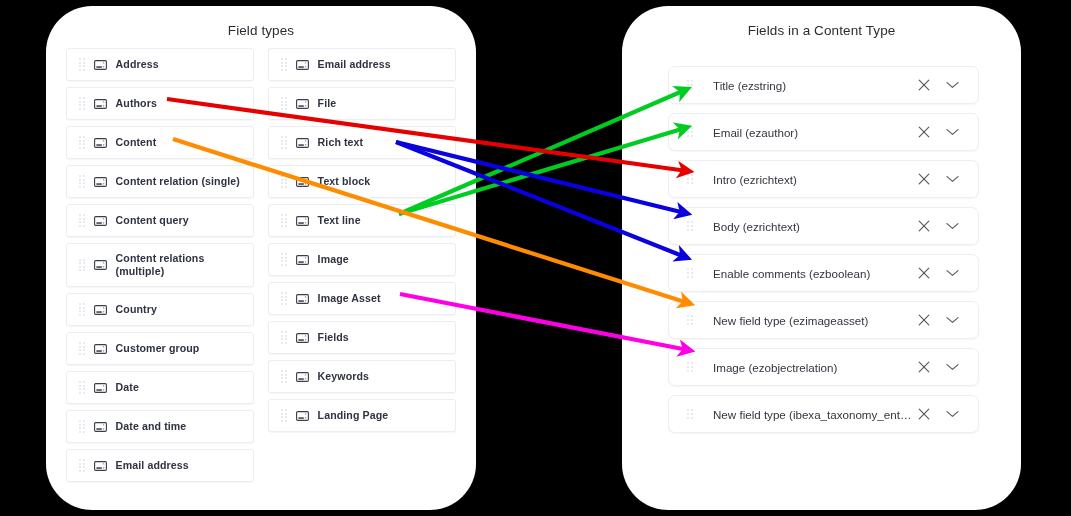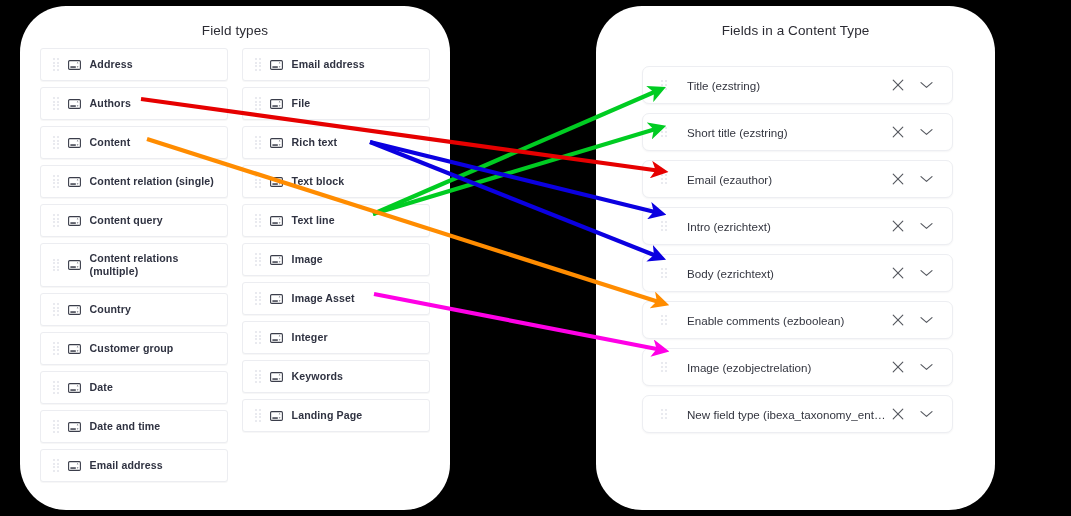--- a/index.html
+++ b/index.html
@@ -2,21 +2,21 @@
 <html><head>
 <meta charset="utf-8">
 <title>Field types mapping</title>
 <style>
   html,body{margin:0;padding:0;background:#000;}
   body{
     width:1071px;height:516px;position:relative;overflow:hidden;
     font-family:"Liberation Sans", sans-serif;
     -webkit-font-smoothing:antialiased;
   }
-  .stage{position:absolute;inset:0;background:#000;}
+  .stage{position:absolute;inset:0;background:#000;margin-left:26px;}
 
   
   .panel{
     position:absolute;background:#ffffff;border-radius:46px;
   }
   #panel-left{left:20px;top:6px;width:430px;height:504px;}
   #panel-right{left:596px;top:6px;width:399px;height:504px;}
 
   .panel-title{
     position:absolute;left:0;right:0;top:17px;text-align:center;
@@ -474,21 +474,21 @@
               <i></i>
             </span>
             <span class="ftico">
               <svg width="13" height="10" viewBox="0 0 13 10" fill="none">
                 <rect x="0.6" y="0.6" width="11.8" height="8.8" rx="1.1" stroke="#3a3d4a" stroke-width="1.1"></rect>
                 <rect x="2.4" y="6.3" width="5.4" height="1.5" fill="#3a3d4a"></rect>
                 <path d="M9.6 2.2 L10.5 3.3 H8.7 Z" fill="#3a3d4a"></path>
                 <path d="M9.6 7.6 L10.5 6.5 H8.7 Z" fill="#3a3d4a"></path>
               </svg>
             </span>
-            <span class="ft-label">Integer</span>
+            <span class="ft-label">Fields</span>
           </div>
           <div class="ft-row">
             <span class="handle">
               <i></i>
               <i></i>
               <i></i>
               <i></i>
               <i></i>
               <i></i>
               <i></i>
@@ -555,105 +555,105 @@
         </div>
         <div class="fld-row">
           <span class="handle big">
             <i></i>
             <i></i>
             <i></i>
             <i></i>
             <i></i>
             <i></i>
           </span>
-          <span class="fld-label">Short title (ezstring)</span>
+          <span class="fld-label">Email (ezauthor)</span>
           <span class="icon-btn">
             <svg width="12" height="12" viewBox="0 0 12 12">
               <path d="M1.2 1.2 L10.8 10.8 M10.8 1.2 L1.2 10.8" stroke="#55585f" stroke-width="1.15" stroke-linecap="round"></path>
             </svg>
           </span>
           <span class="icon-btn">
             <svg width="13" height="8" viewBox="0 0 13 8">
               <path d="M1 1.6 L6.5 6.4 L12 1.6" stroke="#55585f" stroke-width="1.15" fill="none" stroke-linecap="round" stroke-linejoin="round"></path>
             </svg>
           </span>
         </div>
         <div class="fld-row">
           <span class="handle big">
             <i></i>
             <i></i>
             <i></i>
             <i></i>
             <i></i>
             <i></i>
           </span>
-          <span class="fld-label">Email (ezauthor)</span>
+          <span class="fld-label">Intro (ezrichtext)</span>
           <span class="icon-btn">
             <svg width="12" height="12" viewBox="0 0 12 12">
               <path d="M1.2 1.2 L10.8 10.8 M10.8 1.2 L1.2 10.8" stroke="#55585f" stroke-width="1.15" stroke-linecap="round"></path>
             </svg>
           </span>
           <span class="icon-btn">
             <svg width="13" height="8" viewBox="0 0 13 8">
               <path d="M1 1.6 L6.5 6.4 L12 1.6" stroke="#55585f" stroke-width="1.15" fill="none" stroke-linecap="round" stroke-linejoin="round"></path>
             </svg>
           </span>
         </div>
         <div class="fld-row">
           <span class="handle big">
             <i></i>
             <i></i>
             <i></i>
             <i></i>
             <i></i>
             <i></i>
           </span>
-          <span class="fld-label">Intro (ezrichtext)</span>
+          <span class="fld-label">Body (ezrichtext)</span>
           <span class="icon-btn">
             <svg width="12" height="12" viewBox="0 0 12 12">
               <path d="M1.2 1.2 L10.8 10.8 M10.8 1.2 L1.2 10.8" stroke="#55585f" stroke-width="1.15" stroke-linecap="round"></path>
             </svg>
           </span>
           <span class="icon-btn">
             <svg width="13" height="8" viewBox="0 0 13 8">
               <path d="M1 1.6 L6.5 6.4 L12 1.6" stroke="#55585f" stroke-width="1.15" fill="none" stroke-linecap="round" stroke-linejoin="round"></path>
             </svg>
           </span>
         </div>
         <div class="fld-row">
           <span class="handle big">
             <i></i>
             <i></i>
             <i></i>
             <i></i>
             <i></i>
             <i></i>
           </span>
-          <span class="fld-label">Body (ezrichtext)</span>
+          <span class="fld-label">Enable comments (ezboolean)</span>
           <span class="icon-btn">
             <svg width="12" height="12" viewBox="0 0 12 12">
               <path d="M1.2 1.2 L10.8 10.8 M10.8 1.2 L1.2 10.8" stroke="#55585f" stroke-width="1.15" stroke-linecap="round"></path>
             </svg>
           </span>
           <span class="icon-btn">
             <svg width="13" height="8" viewBox="0 0 13 8">
               <path d="M1 1.6 L6.5 6.4 L12 1.6" stroke="#55585f" stroke-width="1.15" fill="none" stroke-linecap="round" stroke-linejoin="round"></path>
             </svg>
           </span>
         </div>
         <div class="fld-row">
           <span class="handle big">
             <i></i>
             <i></i>
             <i></i>
             <i></i>
             <i></i>
             <i></i>
           </span>
-          <span class="fld-label">Enable comments (ezboolean)</span>
+          <span class="fld-label">New field type (ezimageasset)</span>
           <span class="icon-btn">
             <svg width="12" height="12" viewBox="0 0 12 12">
               <path d="M1.2 1.2 L10.8 10.8 M10.8 1.2 L1.2 10.8" stroke="#55585f" stroke-width="1.15" stroke-linecap="round"></path>
             </svg>
           </span>
           <span class="icon-btn">
             <svg width="13" height="8" viewBox="0 0 13 8">
               <path d="M1 1.6 L6.5 6.4 L12 1.6" stroke="#55585f" stroke-width="1.15" fill="none" stroke-linecap="round" stroke-linejoin="round"></path>
             </svg>
           </span>

